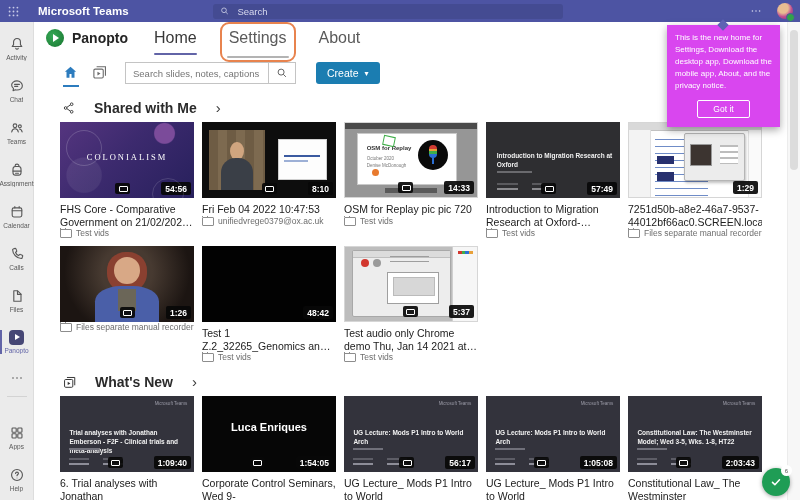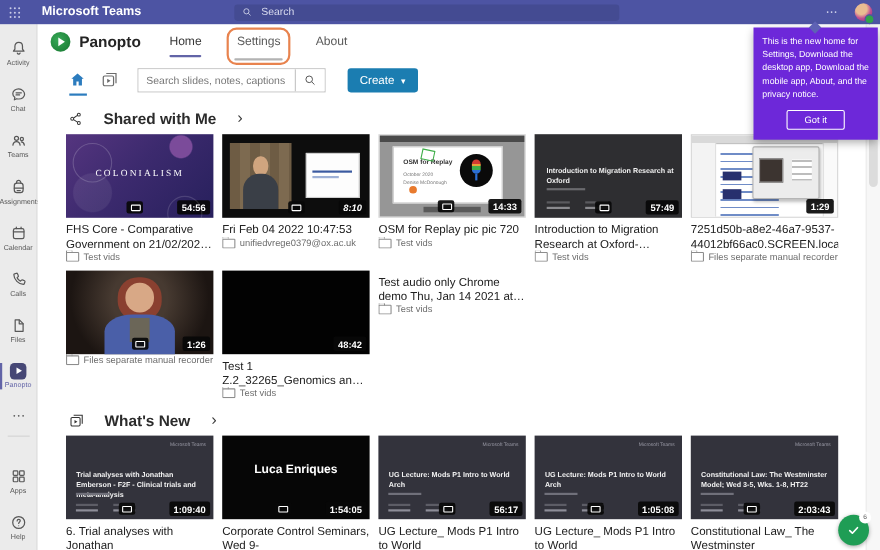--- a/index.html
+++ b/index.html
@@ -40,21 +40,21 @@
   
   .page{position:absolute;left:34px;top:22px;right:0;bottom:0;background:#fff;overflow:hidden;}
 
   .appbar{height:32px;display:flex;align-items:center;padding-left:12px;}
   .plogo{width:18px;height:18px;border-radius:50%;background:radial-gradient(circle at 38% 38%,#37a957,#17752f);
          position:relative;flex:0 0 auto;}
   .plogo::after{content:"";position:absolute;left:7px;top:5px;border-left:6px solid #fff;
                 border-top:4px solid transparent;border-bottom:4px solid transparent;}
   .pname{font-size:14px;font-weight:bold;color:#242424;margin-left:8px;}
   .tabs{display:flex;margin-left:26px;gap:32px;}
-  .tab{font-size:11px;color:#5a5a5a;position:relative;padding:5px 0;cursor:default;}
+  .tab{font-size:16px;color:#5a5a5a;position:relative;padding:5px 0;cursor:default;}
   .tab.active{color:#383838;}
   .tab.active .tab-underline{position:absolute;left:0;right:0;bottom:-3px;height:2.5px;background:#6264a7;border-radius:2px;}
   .hl-box{position:absolute;left:-9px;right:-9px;top:-2px;bottom:-10px;border:2px solid #e8834e;border-radius:9px;}
   .hl-underline{position:absolute;left:-2px;right:-2px;bottom:-6px;height:2.5px;background:#b3b3b3;border-radius:2px;}
 
   .toolbar{display:flex;align-items:center;height:34px;padding-left:28px;margin-top:2px;}
   .homebtn{position:relative;width:18px;height:18px;margin-right:11px;}
   .homebtn::after{content:"";position:absolute;left:1px;right:1px;bottom:-5px;height:2px;background:#2c7cbe;}
   .libbtn{width:18px;height:18px;}
   .searchbox{display:flex;margin-left:16px;border:1px solid #c4c4c4;height:22px;box-sizing:border-box;background:#fff;}
@@ -88,21 +88,21 @@
 
   
   .t-colonial{background:radial-gradient(circle at 78% 15%,#7b4b9a 0 8%,transparent 9%),
               radial-gradient(circle at 18% 70%,rgba(255,255,255,.07) 0 14%,transparent 15%),
               linear-gradient(135deg,#55357f 0%,#3c2a6e 45%,#27205c 100%);
               display:flex;align-items:center;justify-content:center;}
   .t-colonial::before{content:"";position:absolute;left:6px;top:8px;width:34px;height:34px;border:1px solid rgba(255,255,255,.18);border-radius:50%;}
   .t-colonial::after{content:"";position:absolute;right:10px;bottom:-12px;width:30px;height:30px;border:1px solid rgba(255,255,255,.14);border-radius:50%;}
   .colonial-text{color:#fff;font-family:"Liberation Serif",serif;font-size:8.5px;letter-spacing:2px;margin-top:-6px;}
 
-  .t-webcam{background:#0d0d0d;font-style:italic;}
+  .t-webcam{background:#0d0d0d;}
   .bookshelf{position:absolute;left:5%;top:10%;width:42%;height:80%;
              background:repeating-linear-gradient(90deg,#6e5c44 0 9px,#7d6a50 9px 18px);}
   .wb-head{position:absolute;left:21%;top:26%;width:10%;height:24%;background:#d0a57f;border-radius:50%;}
   .wb-suit{position:absolute;left:14%;top:47%;width:24%;height:43%;background:#3a3f47;border-radius:45% 45% 0 0;}
   .wb-doc{position:absolute;right:7%;top:22%;width:35%;height:52%;background:#fdfdfd;border:1px solid #cfcfcf;}
   .wb-doc::before{content:"";position:absolute;left:12%;top:38%;width:76%;height:2px;background:#3b5aa0;}
   .wb-doc::after{content:"";position:absolute;left:12%;top:52%;width:50%;height:1.5px;background:#9db0d6;}
 
   .t-osm{background:linear-gradient(#4a4a4a 0 8%,#969696 8% 100%);}
   .osm-slide{position:absolute;left:9%;top:13%;width:74%;height:68%;background:#fff;border:1px solid #c9c9c9;}
@@ -160,21 +160,21 @@
   .t-slide{background:#33333c;}
   .ts-brand{position:absolute;right:5%;top:7%;font-size:4.5px;color:#9a9aa6;}
   .ts-title{position:absolute;left:7%;top:42%;width:88%;font-size:6.5px;font-weight:bold;color:#f2f2f2;line-height:9px;}
   .ts-date{position:absolute;left:7%;top:68%;width:22%;height:2px;background:#70707a;}
   .ts-m1{position:absolute;left:7%;bottom:9%;width:15%;height:2px;background:#8d8d98;box-shadow:0 -5px 0 0 #5d5d66;}
   .ts-m2{position:absolute;left:32%;bottom:9%;width:15%;height:2px;background:#8d8d98;box-shadow:0 -5px 0 0 #5d5d66;}
   .t-luca{background:#060606;display:flex;align-items:center;justify-content:center;}
   .luca-name{color:#fff;font-size:11px;font-weight:bold;margin-top:-14px;}
 
   
-  .tooltip{position:absolute;top:25px;right:2px;width:97px;background:#6d28d9;color:#fff;padding:7px 8px 9px;
+  .tooltip{position:absolute;top:25px;right:20px;width:97px;background:#d946ef;color:#fff;padding:7px 8px 9px;
            font-size:8px;line-height:1.5;z-index:50;box-shadow:0 3px 8px rgba(0,0,0,.35);}
   .tooltip::before{content:"";position:absolute;top:-4px;left:52px;width:8px;height:8px;background:#5e62b4;transform:rotate(45deg);}
   .gotit{display:block;margin:8px auto 0;background:transparent;border:1px solid #fff;color:#fff;font-size:8.5px;
          padding:3px 15px;border-radius:2px;font-family:"Liberation Sans",sans-serif;}
 
   
   .scroll{position:absolute;right:0;top:0;bottom:0;width:12px;background:#f7f7f7;border-left:1px solid #ececec;}
   .sthumb{position:absolute;left:2px;right:2px;top:8px;height:140px;background:#dcdcdc;border-radius:4px;}
   .fab{position:absolute;right:10px;bottom:4px;width:28px;height:28px;border-radius:50%;background:#1f9d55;z-index:60;
        display:flex;align-items:center;justify-content:center;box-shadow:0 1px 4px rgba(0,0,0,.35);}
@@ -489,20 +489,31 @@
         </div>
       </div>
       <div class="vtitle">Test 1 Z.2_32265_Genomics and Host-microbe Interactions_ Animal…</div>
       <div class="vfolder">
         <span class="fold"></span>
         <span>Test vids</span>
       </div>
     </div>
 
     <div class="card">
+      <div class="thumb t-recorder light">
+        <div class="rec-win"></div>
+        <div class="rec-dot"></div>
+        <div class="rec-lines"></div>
+        <div class="rec-inner"></div>
+        <div class="rec-right"></div>
+        <div class="dur">
+          <span class="cap"></span>
+          <span class="time">5:37</span>
+        </div>
+      </div>
       <div class="vtitle">Test audio only Chrome demo Thu, Jan 14 2021 at 2:13 PM</div>
       <div class="vfolder">
         <span class="fold"></span>
         <span>Test vids</span>
       </div>
     </div>
   </div>
 
   <div class="section-hdr" style="margin-top:12px">
     <svg width="15" height="15" viewBox="0 0 20 20">

